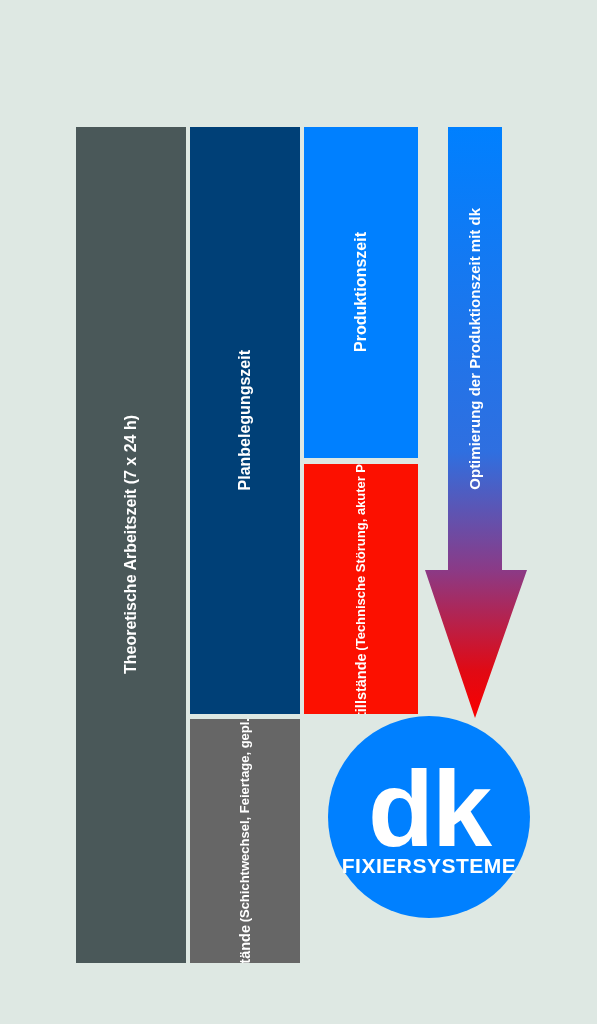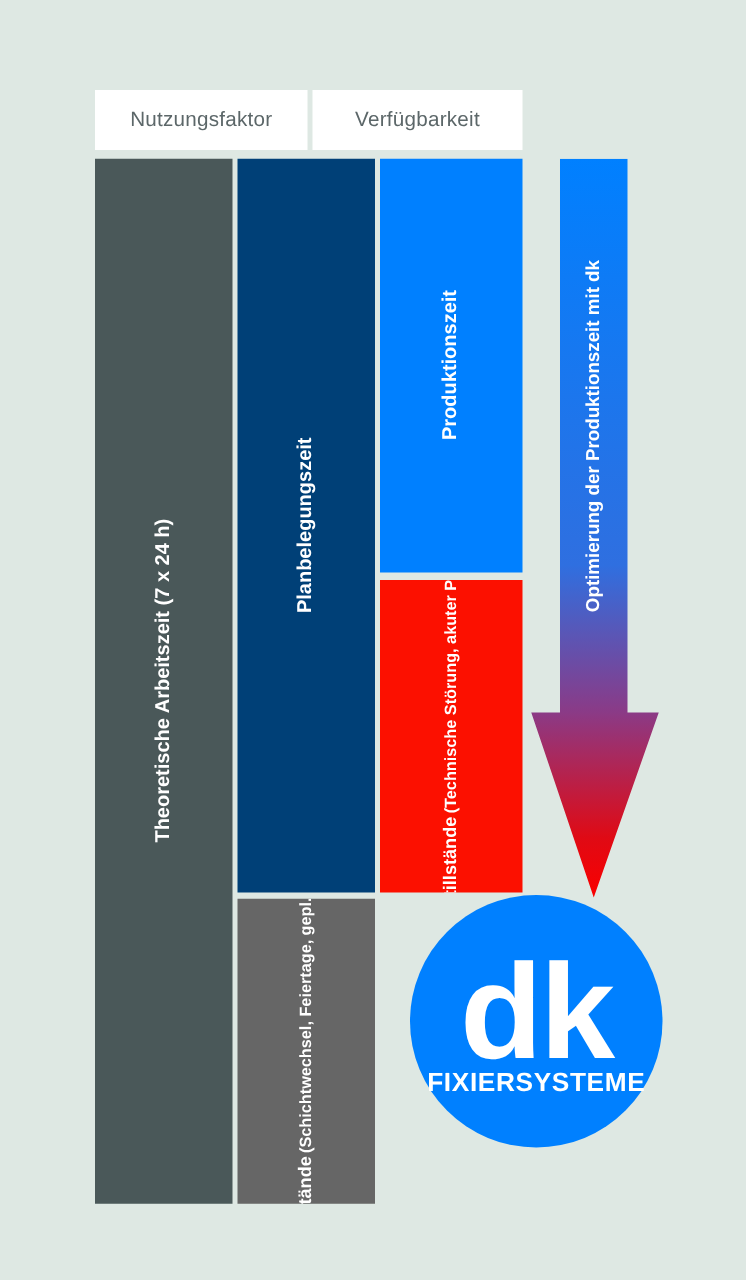--- a/index.html
+++ b/index.html
@@ -127,27 +127,21 @@
     border-radius: 50%;
     background: #0080ff;
   }
   #dk-logo svg { display: block; width: 202px; height: 202px; }
 </style>
 </head>
 <body>
 
 <div id="infographic">
 
-  <div class="header-box" id="hdr-nutzungsfaktor">
-    <span>Nutzungsfaktor</span>
-  </div>
 
-  <div class="header-box" id="hdr-verfuegbarkeit">
-    <span>Verfügbarkeit</span>
-  </div>
 
   <div class="bar" id="bar-theoretische">
     <span class="vtext">Theoretische Arbeitszeit (7 x 24 h)</span>
   </div>
 
   <div class="bar" id="bar-planbelegung">
     <span class="vtext">Planbelegungszeit</span>
   </div>
 
   <div class="bar" id="bar-geplante">

